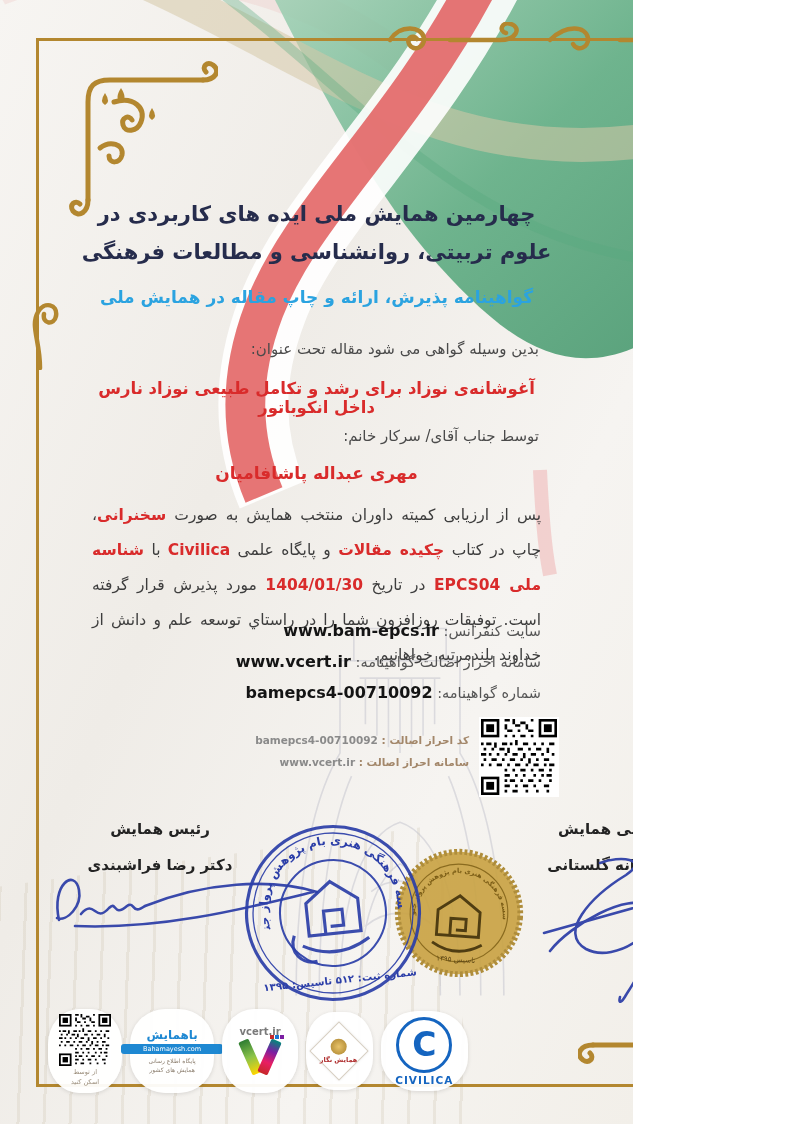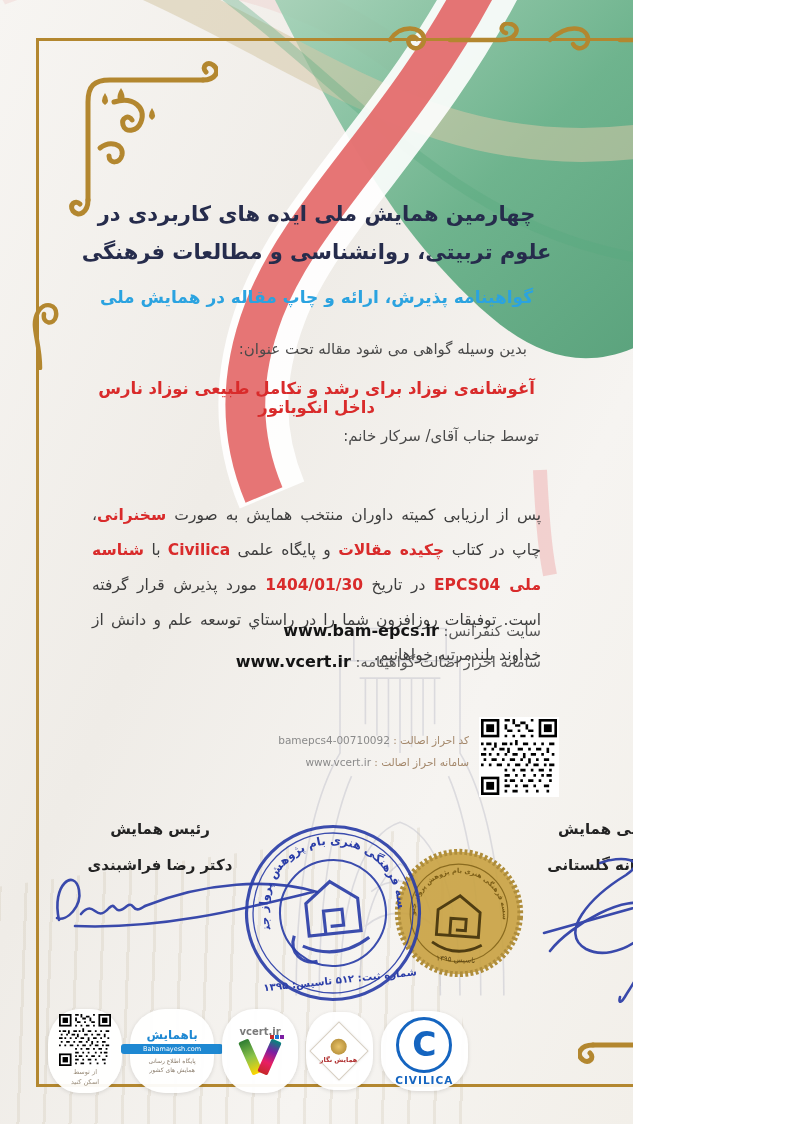--- a/index.html
+++ b/index.html
@@ -29,41 +29,41 @@
   
   .content{position:absolute;inset:0;z-index:3;}
   .title{
     position:absolute;top:196px;left:80px;right:80px;text-align:center;
     color:#262c4c;font-size:21px;font-weight:bold;line-height:1.8;
   }
   .subtitle{
     position:absolute;top:287px;left:80px;right:80px;text-align:center;
     color:#2ba3e0;font-size:17px;font-weight:bold;
   }
-  .intro{position:absolute;top:340px;right:106px;font-size:15px;color:#4a4a4a;}
+  .intro{position:absolute;top:340px;right:94px;font-size:15px;color:#4a4a4a;}
   .article-title{
     position:absolute;top:379px;left:80px;right:80px;text-align:center;
     color:#d92b2b;font-size:16.5px;font-weight:bold;
   }
   .byline{position:absolute;top:427px;right:94px;font-size:15px;color:#4a4a4a;}
   .author{
     position:absolute;top:463px;left:80px;right:80px;text-align:center;
     color:#d92b2b;font-size:17px;font-weight:bold;
   }
   .para{
     position:absolute;top:498px;right:92px;left:92px;
     font-size:15.5px;line-height:2.25;color:#3d3d3d;text-align:justify;
   }
   .para .hl{color:#d92b2b;font-weight:bold;}
   .links{position:absolute;top:621px;right:92px;text-align:right;}
   .link-row{height:31px;font-size:14.5px;color:#555;}
   .link-row .val{font-weight:bold;color:#141414;font-size:16px;direction:ltr;unicode-bidi:embed;}
   
   .qr-big{position:absolute;top:717px;right:74px;width:76px;height:76px;background:#fff;padding:2px;}
-  .verify{position:absolute;top:729px;right:164px;text-align:right;font-size:10.5px;line-height:2.1;}
+  .verify{position:absolute;top:729px;right:164px;text-align:right;font-size:10.5px;line-height:2.1;font-weight:bold;}
   .verify .lab{color:#a3876a;}
   .verify .val{color:#8a8a8a;direction:ltr;unicode-bidi:embed;}
   
   .sig-block{position:absolute;text-align:center;}
   .sig-right{top:820px;left:515px;width:220px;}
   .sig-left{top:820px;left:55px;width:210px;}
   .sig-title{font-size:15px;font-weight:bold;color:#232323;}
   .sig-name{font-size:15px;font-weight:bold;color:#232323;margin-top:18px;}
   .sig-svg{position:absolute;z-index:4;pointer-events:none;}
   
@@ -197,31 +197,36 @@
   </svg>
 
   <div class="content">
 
     <div class="title">چهارمین همایش ملی ایده های کاربردی در علوم تربیتی، روانشناسی و مطالعات فرهنگی</div>
     <div class="subtitle">گواهینامه پذیرش، ارائه و چاپ مقاله در همایش ملی</div>
 
     <div class="intro">بدین وسیله گواهی می شود مقاله تحت عنوان:</div>
     <div class="article-title">آغوشانه‌ی نوزاد برای رشد و تکامل طبیعی نوزاد نارس داخل انکوباتور</div>
     <div class="byline">توسط جناب آقای/ سرکار خانم:</div>
+    <div class="author">مهری عبداله پاشافامیان</div>
 
     <div class="para"><span>پس از ارزیابی کمیته داوران منتخب همایش به صورت </span><span class="hl">سخنرانی</span><span>، چاپ در کتاب </span><span class="hl">چکیده مقالات</span><span> و پایگاه علمی </span><span class="hl">Civilica</span><span> با </span><span class="hl">شناسه ملی EPCS04</span><span> در تاریخ </span><span class="hl">1404/01/30</span><span> مورد پذیرش قرار گرفته است. توفیقات روزافزون شما را در راستاي توسعه علم و دانش از خداوند بلندمرتبه خواهانیم.</span></div>
 
     <div class="links">
       <div class="link-row">
         <span class="lab">سایت کنفرانس:</span>
         <span class="val">www.bam-epcs.ir</span>
       </div>
       <div class="link-row">
         <span class="lab">سامانه احراز اصالت گواهینامه:</span>
         <span class="val">www.vcert.ir</span>
+      </div>
+      <div class="link-row">
+        <span class="lab">شماره گواهینامه:</span>
+        <span class="val">bamepcs4-00710092</span>
       </div>
     </div>
 
     <svg class="qr-big" viewBox="0 0 29 29">
         <use href="#qr"></use>
       </svg>
     <div class="verify">
       <div>
         <span class="lab">کد احراز اصالت :</span>
         <span class="val">bamepcs4-00710092</span>

